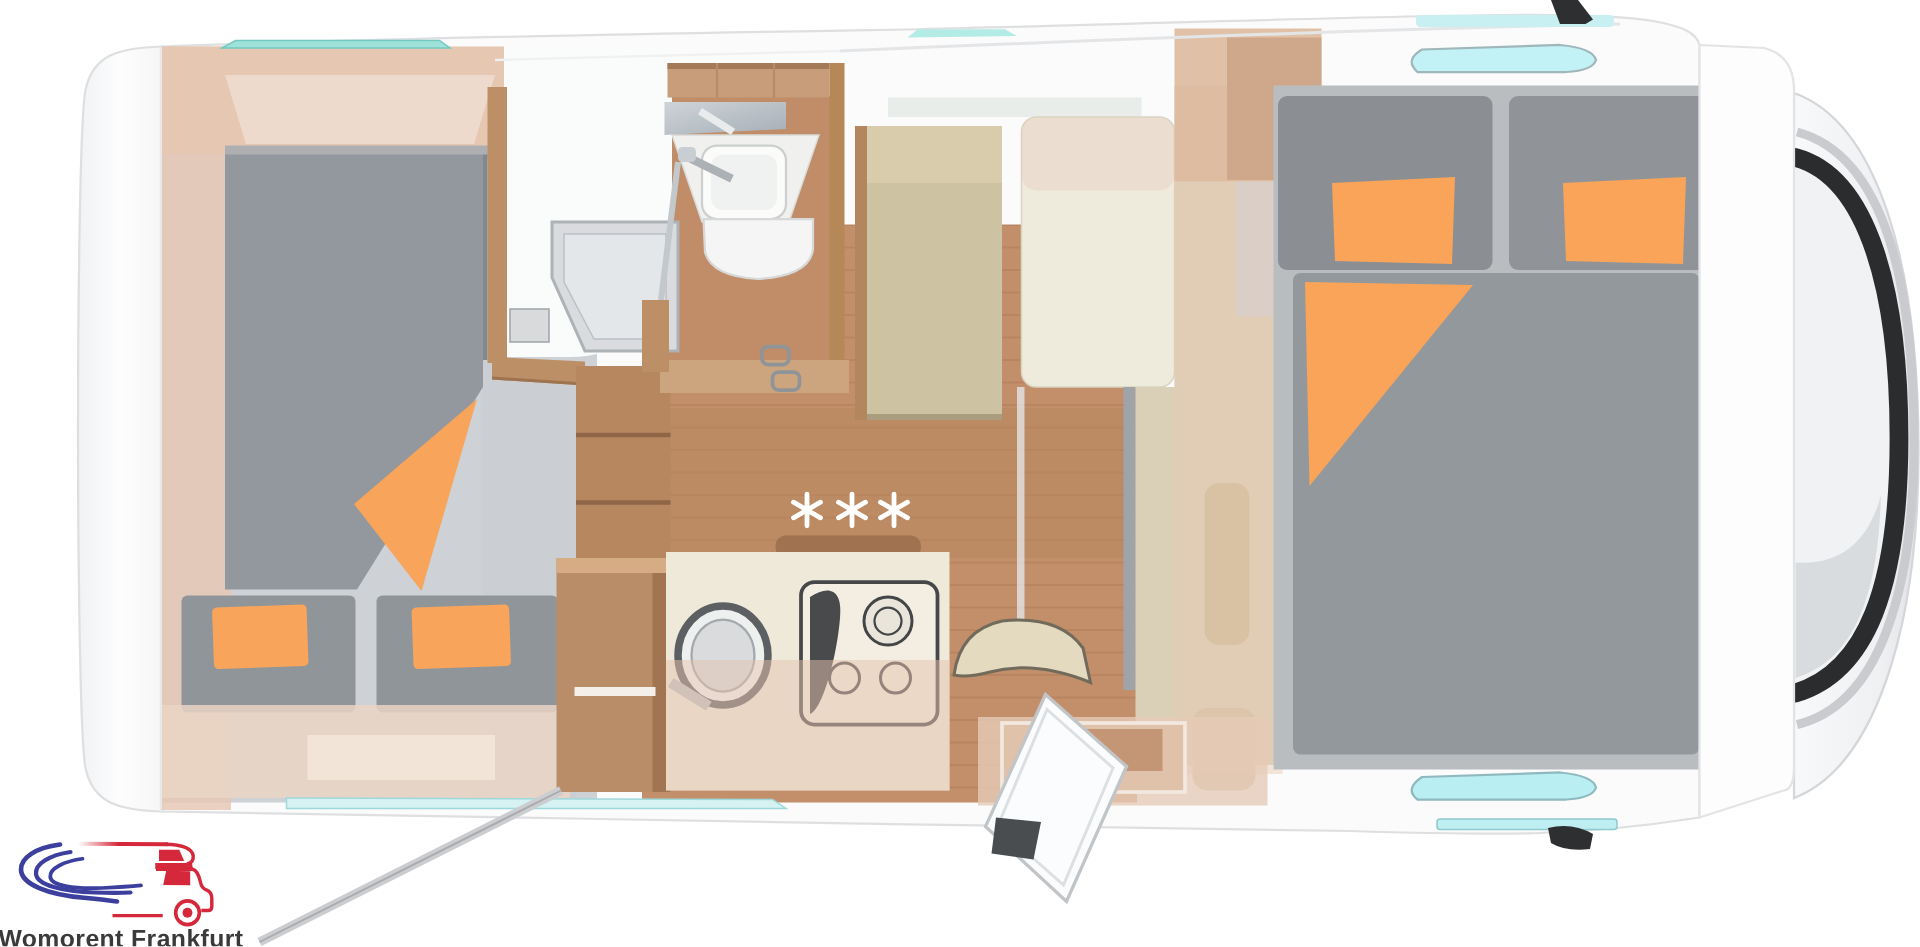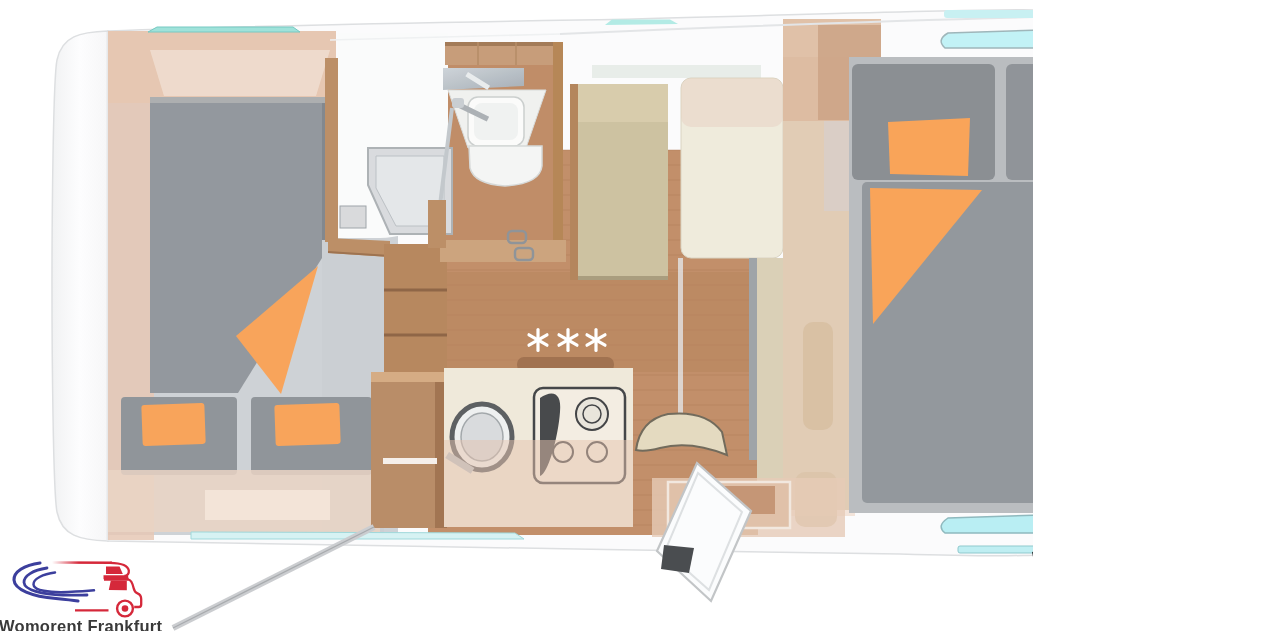--- a/index.html
+++ b/index.html
@@ -1,16 +1,16 @@
 <!DOCTYPE html>
 <html><head>
 <meta charset="utf-8">
 <style>
   html,body{margin:0;padding:0;background:#ffffff;}
-  #stage{position:relative;width:1033px;height:631px;overflow:hidden;background:#ffffff;
+  #stage{position:relative;width:1280px;height:631px;overflow:hidden;background:#ffffff;
          font-family:"Liberation Sans", sans-serif;}
   svg{display:block;}
 </style>
 </head>
 <body>
 <div id="stage">
 <svg width="1280" height="631" viewBox="0 0 1280 631">
 <defs>
   <linearGradient id="hoodg" x1="0" y1="0" x2="1" y2="0">
     <stop offset="0" stop-color="#f8f9fa"></stop>

